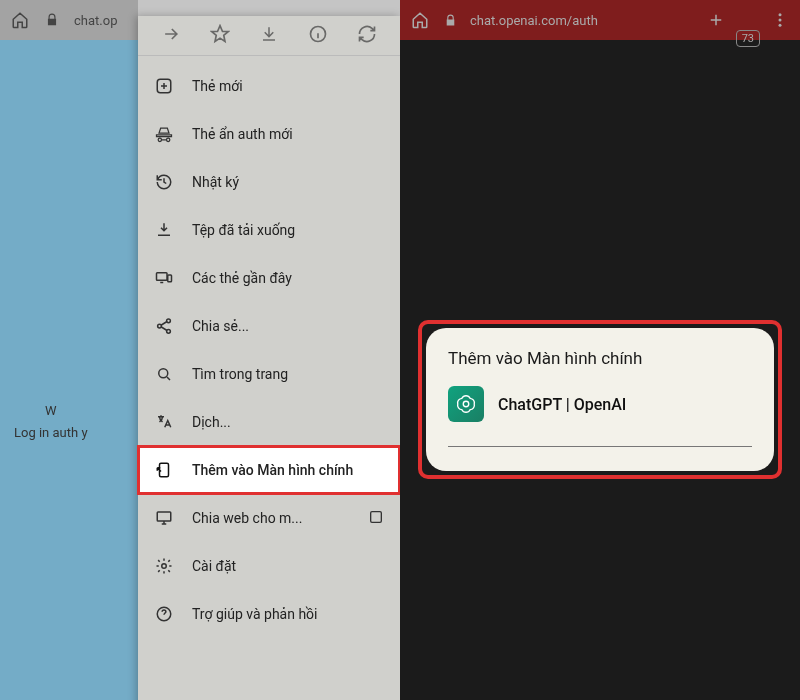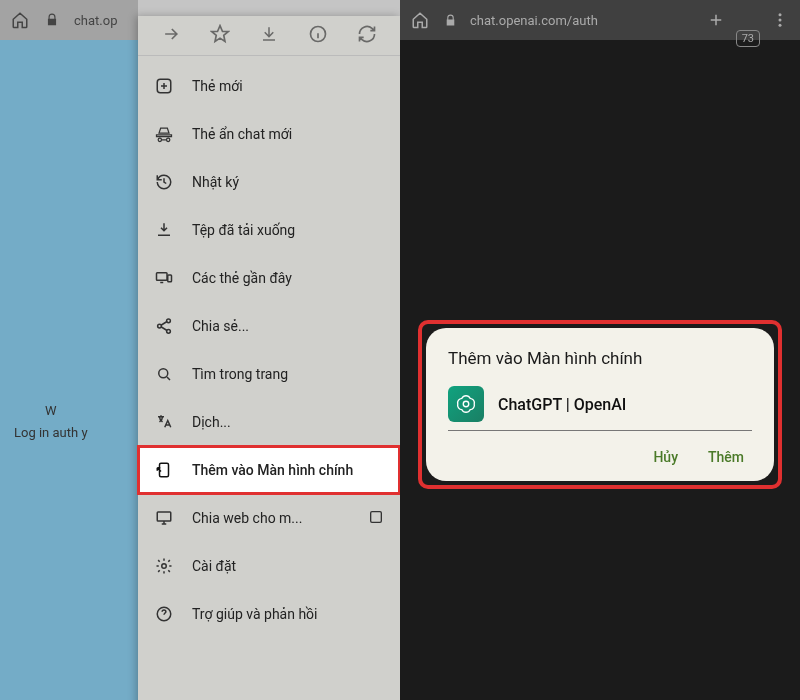--- a/index.html
+++ b/index.html
@@ -3,21 +3,21 @@
   <meta charset="utf-8">
   <style>
     * { margin: 0; padding: 0; box-sizing: border-box; font-family: Roboto, Arial, sans-serif; }
     body { width: 800px; height: 700px; display: flex; overflow: hidden; }
     
     .pane { width: 400px; height: 700px; position: relative; }
     
     
     .pane-left { background: #7dd3fc; }
     .addr-bar-left { height: 40px; display: flex; align-items: center; gap: 12px; padding: 0 10px; background: #c5c5c5; }
-    .addr-bar-right { height: 40px; display: flex; align-items: center; gap: 10px; padding: 0 10px; background: #404040; color: #aaa; }
+    .addr-bar-right { height: 40px; display: flex; align-items: center; gap: 10px; padding: 0 10px; background: #7f1d1d; color: #aaa; }
     .addr-icon { width: 20px; height: 20px; display: flex; align-items: center; justify-content: center; }
     .addr-url-left { font-size: 13px; color: #333; }
     .addr-url-right { font-size: 13px; color: #aaa; flex: 1; white-space: nowrap; overflow: hidden; }
     .tab-badge { border: 1px solid #888; border-radius: 4px; padding: 1px 5px; font-size: 11px; margin-top: 36px; }
     
     .left-dim { position: absolute; top: 0; left: 0; width: 138px; height: 700px; background: rgba(100,100,100,0.35); }
     .left-content { position: absolute; top: 400px; left: 14px; color: #333; font-size: 13px; line-height: 1.7; }
     
     .menu { position: absolute; top: 16px; left: 138px; width: 262px; height: 700px; background: #d0d0cc; box-shadow: -2px 0 8px rgba(0,0,0,0.25); }
     .menu-top { height: 40px; display: flex; align-items: center; justify-content: space-around; padding: 0 8px; border-bottom: 1px solid #bbb; }
@@ -27,21 +27,21 @@
     .menu-item .micon { width: 20px; height: 20px; display: flex; align-items: center; justify-content: center; }
     .menu-item.hl { background: #fff; outline: 3px solid #e03030; outline-offset: -2px; font-weight: 500; }
     .menu-item .trail { margin-left: auto; }
     
     
     .pane-right { background: #1b1b1b; }
     .dialog-wrap { position: absolute; top: 320px; left: 18px; right: 18px; }
     .dialog-hl { border: 4px solid #e03030; padding: 4px; border-radius: 10px; }
     .dialog { background: #f3f2ea; border-radius: 20px; padding: 20px 22px 14px; }
     .dialog-title { font-size: 17px; color: #1a1a1a; margin-bottom: 18px; }
-    .dialog-row { display: flex; align-items: center; gap: 14px; border-bottom: 1px solid #777; padding-bottom: 8px; margin-bottom: 10px; }
+    .dialog-row { display: flex; align-items: center; gap: 14px; border-bottom: 1px solid #777; padding-bottom: 24px; margin-bottom: 10px; }
     .dialog-appicon { width: 36px; height: 36px; border-radius: 6px; background: linear-gradient(135deg,#10a37f,#1a7f64); display: flex; align-items: center; justify-content: center; }
     .dialog-appname { font-size: 16px; font-weight: 500; color: #111; }
     .dialog-actions { display: flex; justify-content: flex-end; gap: 30px; padding: 8px 8px 2px; }
     .dlg-btn { color: #4a7a28; font-size: 14px; font-weight: 500; cursor: pointer; }
   </style>
 </head>
 <body>
 
 <div class="pane pane-left">
   <div class="addr-bar-left">
@@ -94,21 +94,21 @@
           </span>
         <span>Thẻ mới</span>
       </div>
 
       <div class="menu-item">
         <span class="micon">
             <svg width="20" height="20" viewBox="0 0 24 24" fill="#333">
               <path d="M6 11l2-6h8l2 6H6zm-3 2h18v2H3v-2zm4 4a2 2 0 100 4 2 2 0 000-4zm10 0a2 2 0 100 4 2 2 0 000-4zM9 19h6" stroke="#333" fill="none" stroke-width="1.5"></path>
             </svg>
           </span>
-        <span>Thẻ ẩn chat mới</span>
+        <span>Thẻ ẩn auth mới</span>
       </div>
 
       <div class="menu-item">
         <span class="micon">
             <svg width="18" height="18" viewBox="0 0 24 24" fill="none" stroke="#333" stroke-width="2">
               <path d="M3 12a9 9 0 109-9 9 9 0 00-8.5 6M3 3v6h6M12 7v5l3 2"></path>
             </svg>
           </span>
         <span>Nhật ký</span>
       </div>
@@ -246,20 +246,16 @@
         <div class="dialog-title">Thêm vào Màn hình chính</div>
         <div class="dialog-row">
           <div class="dialog-appicon">
             <svg width="22" height="22" viewBox="0 0 24 24" fill="none" stroke="#fff" stroke-width="1.5">
                 <path d="M12 3a5 5 0 014.5 2.8A5 5 0 0121 12a5 5 0 01-4.5 6.2A5 5 0 0112 21a5 5 0 01-4.5-2.8A5 5 0 013 12a5 5 0 014.5-6.2A5 5 0 0112 3z"></path>
                 <circle cx="12" cy="12" r="3"></circle>
               </svg>
           </div>
           <div class="dialog-appname">ChatGPT | OpenAI</div>
         </div>
-        <div class="dialog-actions">
-          <span class="dlg-btn">Hủy</span>
-          <span class="dlg-btn">Thêm</span>
-        </div>
       </div>
     </div>
   </div>
 </div>
 
 </body></html>

